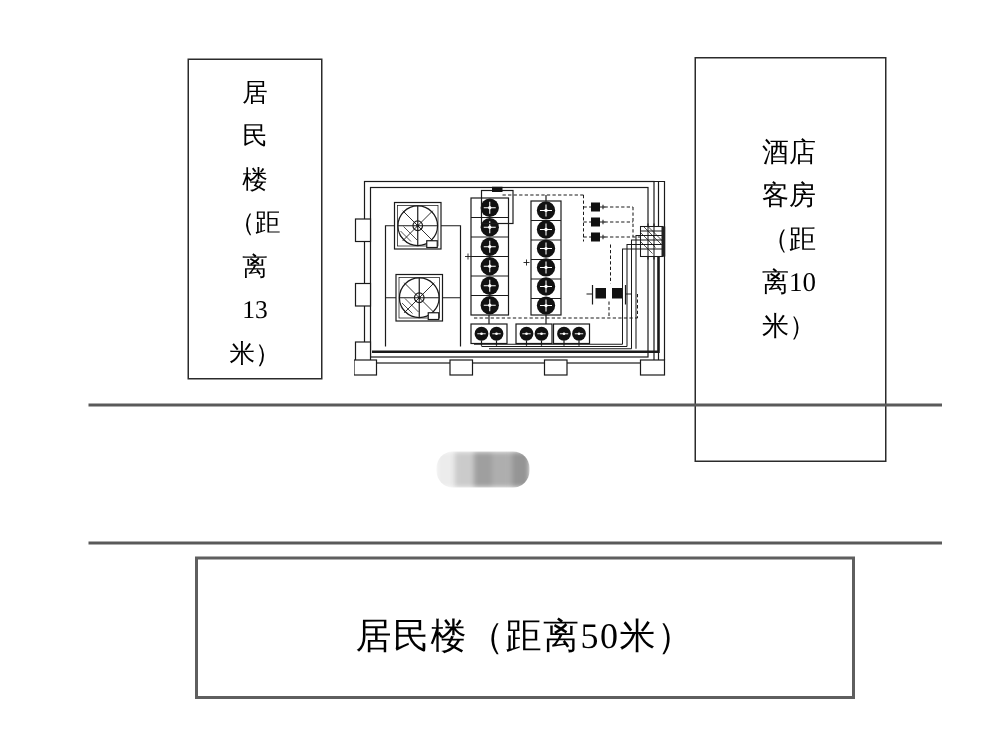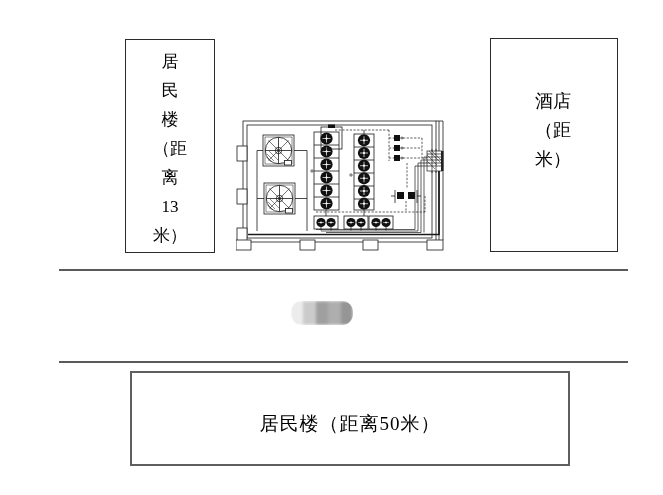--- a/index.html
+++ b/index.html
@@ -4,25 +4,25 @@
 <style>
   html,body{margin:0;padding:0;background:#fff;}
   .canvas{position:relative;width:663px;height:495px;background:#fff;overflow:hidden;
           font-family:"Liberation Serif","DejaVu Serif",serif;color:#000;}
 
   
   .box{position:absolute;border:1.5px solid #2b2b2b;background:#fff;box-sizing:border-box;}
   .box-left{left:125px;top:39px;width:90px;height:214px;
             display:flex;flex-direction:column;align-items:center;padding-top:7px;}
   .box-left .ln{display:block;font-size:17px;line-height:29px;text-align:center;white-space:nowrap;}
-  .box-right{left:490px;top:38px;width:128px;height:214px;padding:48px 0 0 44px;}
+  .box-right{left:463px;top:38px;width:128px;height:270px;padding:48px 0 0 44px;}
   .box-right .ln{display:block;font-size:18px;line-height:29px;white-space:nowrap;}
   .box-bottom{left:130px;top:371px;width:440px;height:95px;border:2px solid #5f5f5f;
               display:flex;align-items:center;justify-content:center;}
-  .box-bottom .t{font-size:19px;letter-spacing:1px;transform:translateY(-7px);margin-top:25px;}
+  .box-bottom .t{font-size:24px;letter-spacing:1px;transform:translateY(-7px);margin-top:25px;}
 
   
   .divider{position:absolute;left:59px;width:569px;height:0;border-top:2px solid #5a5a5a;}
   .divider.d1{top:269px;}
   .divider.d2{top:361px;}
 
   
   .redact{position:absolute;left:291px;top:301px;width:62px;height:24px;border-radius:11px;
           overflow:hidden;display:flex;}
   .redact .cells{display:flex;width:100%;height:100%;filter:blur(1.6px);}
@@ -41,21 +41,23 @@
     <span class="ln">民</span>
     <span class="ln">楼</span>
     <span class="ln">（距</span>
     <span class="ln">离</span>
     <span class="ln">13</span>
     <span class="ln">米）</span>
   </div>
 
   <div class="box box-right">
     <span class="ln">酒店</span>
+    <span class="ln">客房</span>
     <span class="ln">（距</span>
+    <span class="ln">离10</span>
     <span class="ln">米）</span>
   </div>
 
   <svg class="plan" width="217" height="141" viewBox="0 0 217 141">
     <defs>
       <g id="tank">
         <circle r="6.1" fill="#111" stroke="none"></circle>
         <path d="M-4 0H4M0 -4V4" stroke="#fff" stroke-width="0.7" fill="none"></path>
         <circle r="1.1" fill="#fff" stroke="none"></circle>
       </g>

